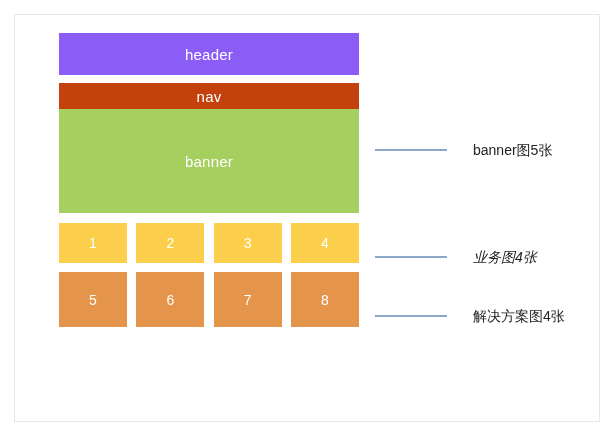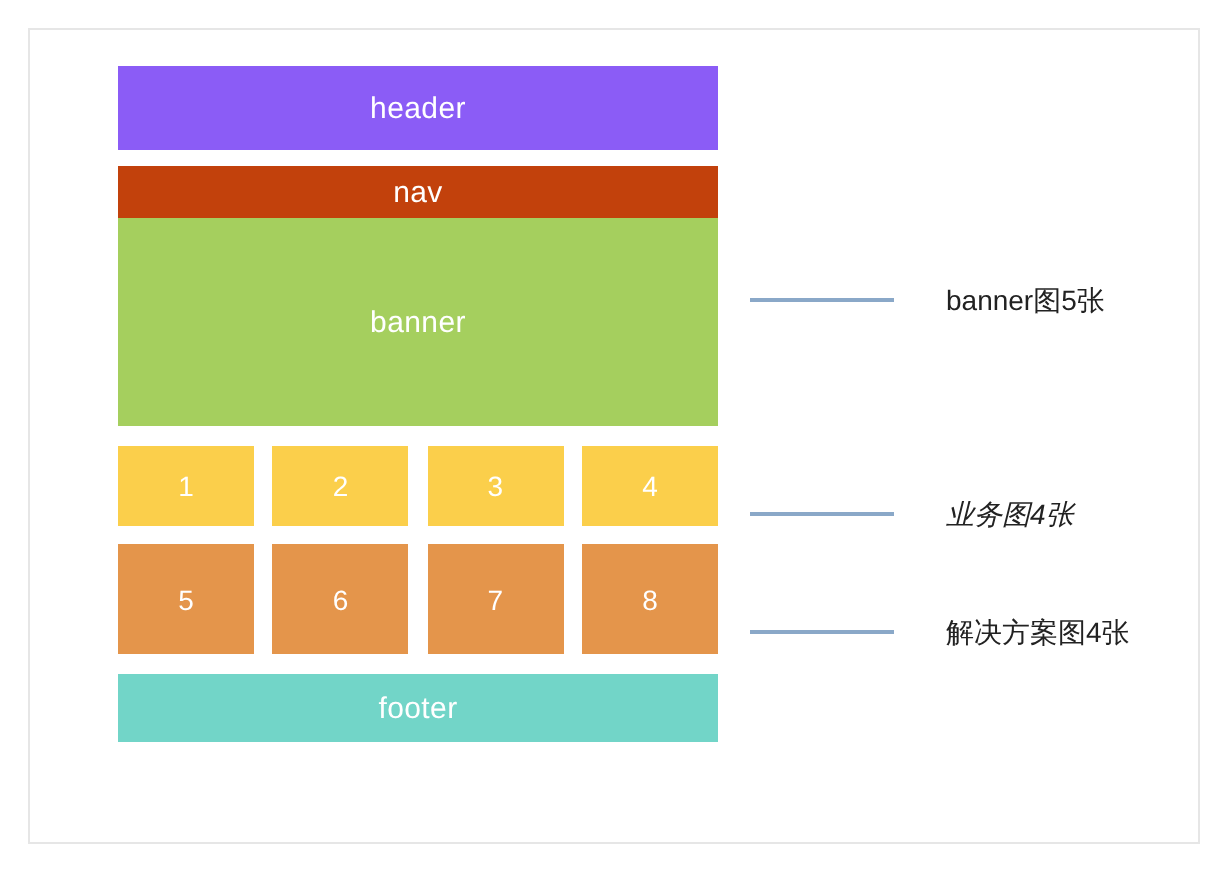--- a/index.html
+++ b/index.html
@@ -170,23 +170,20 @@
         <span>6</span>
       </div>
       <div class="tile tile-solution">
         <span>7</span>
       </div>
       <div class="tile tile-solution">
         <span>8</span>
       </div>
     </div>
 
-    <div class="block block-footer">
-      <span>footer</span>
-    </div>
 
   </div>
 
   <div class="annotation" id="annotation-banner">
     <span class="leader-line"></span>
     <span class="annotation-label">banner图5张</span>
   </div>
 
   <div class="annotation" id="annotation-business">
     <span class="leader-line"></span>

